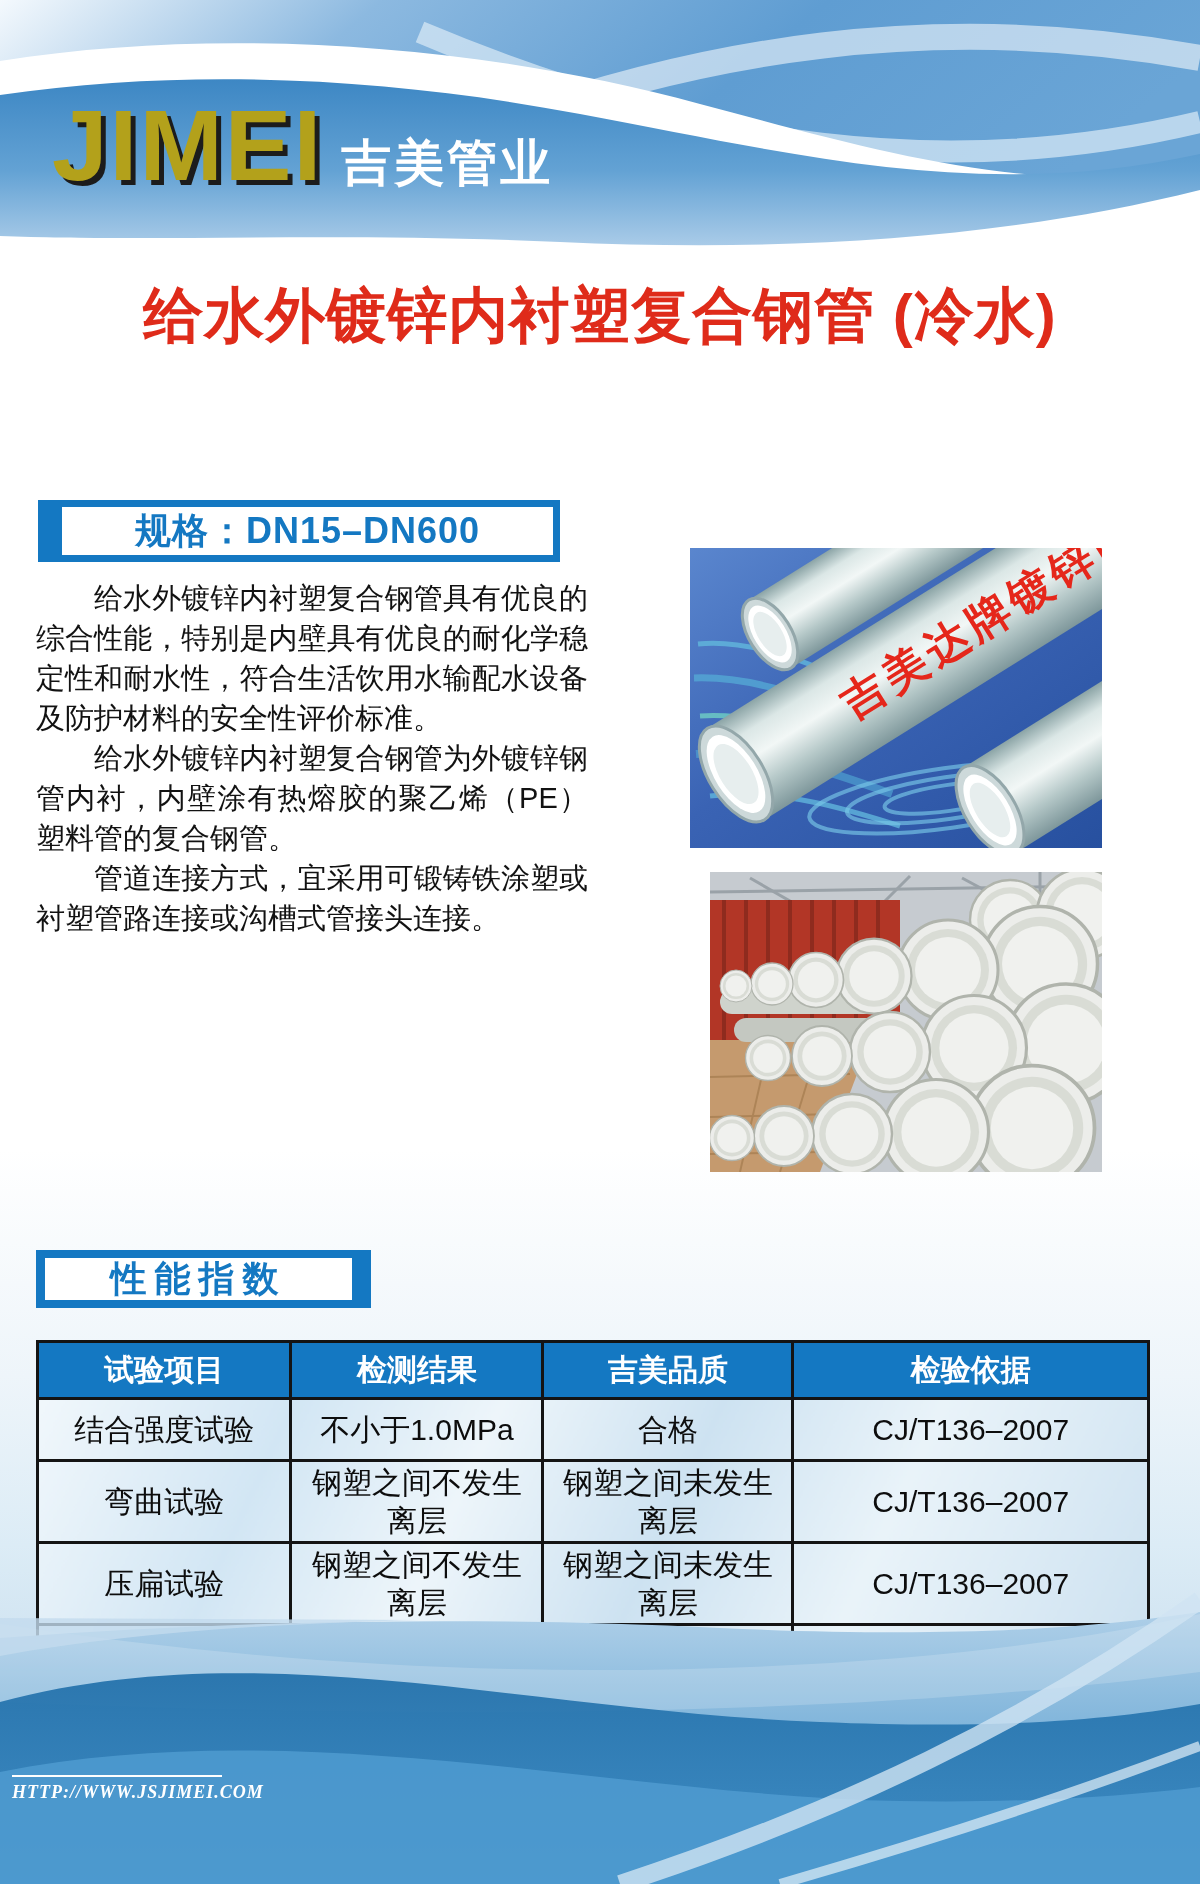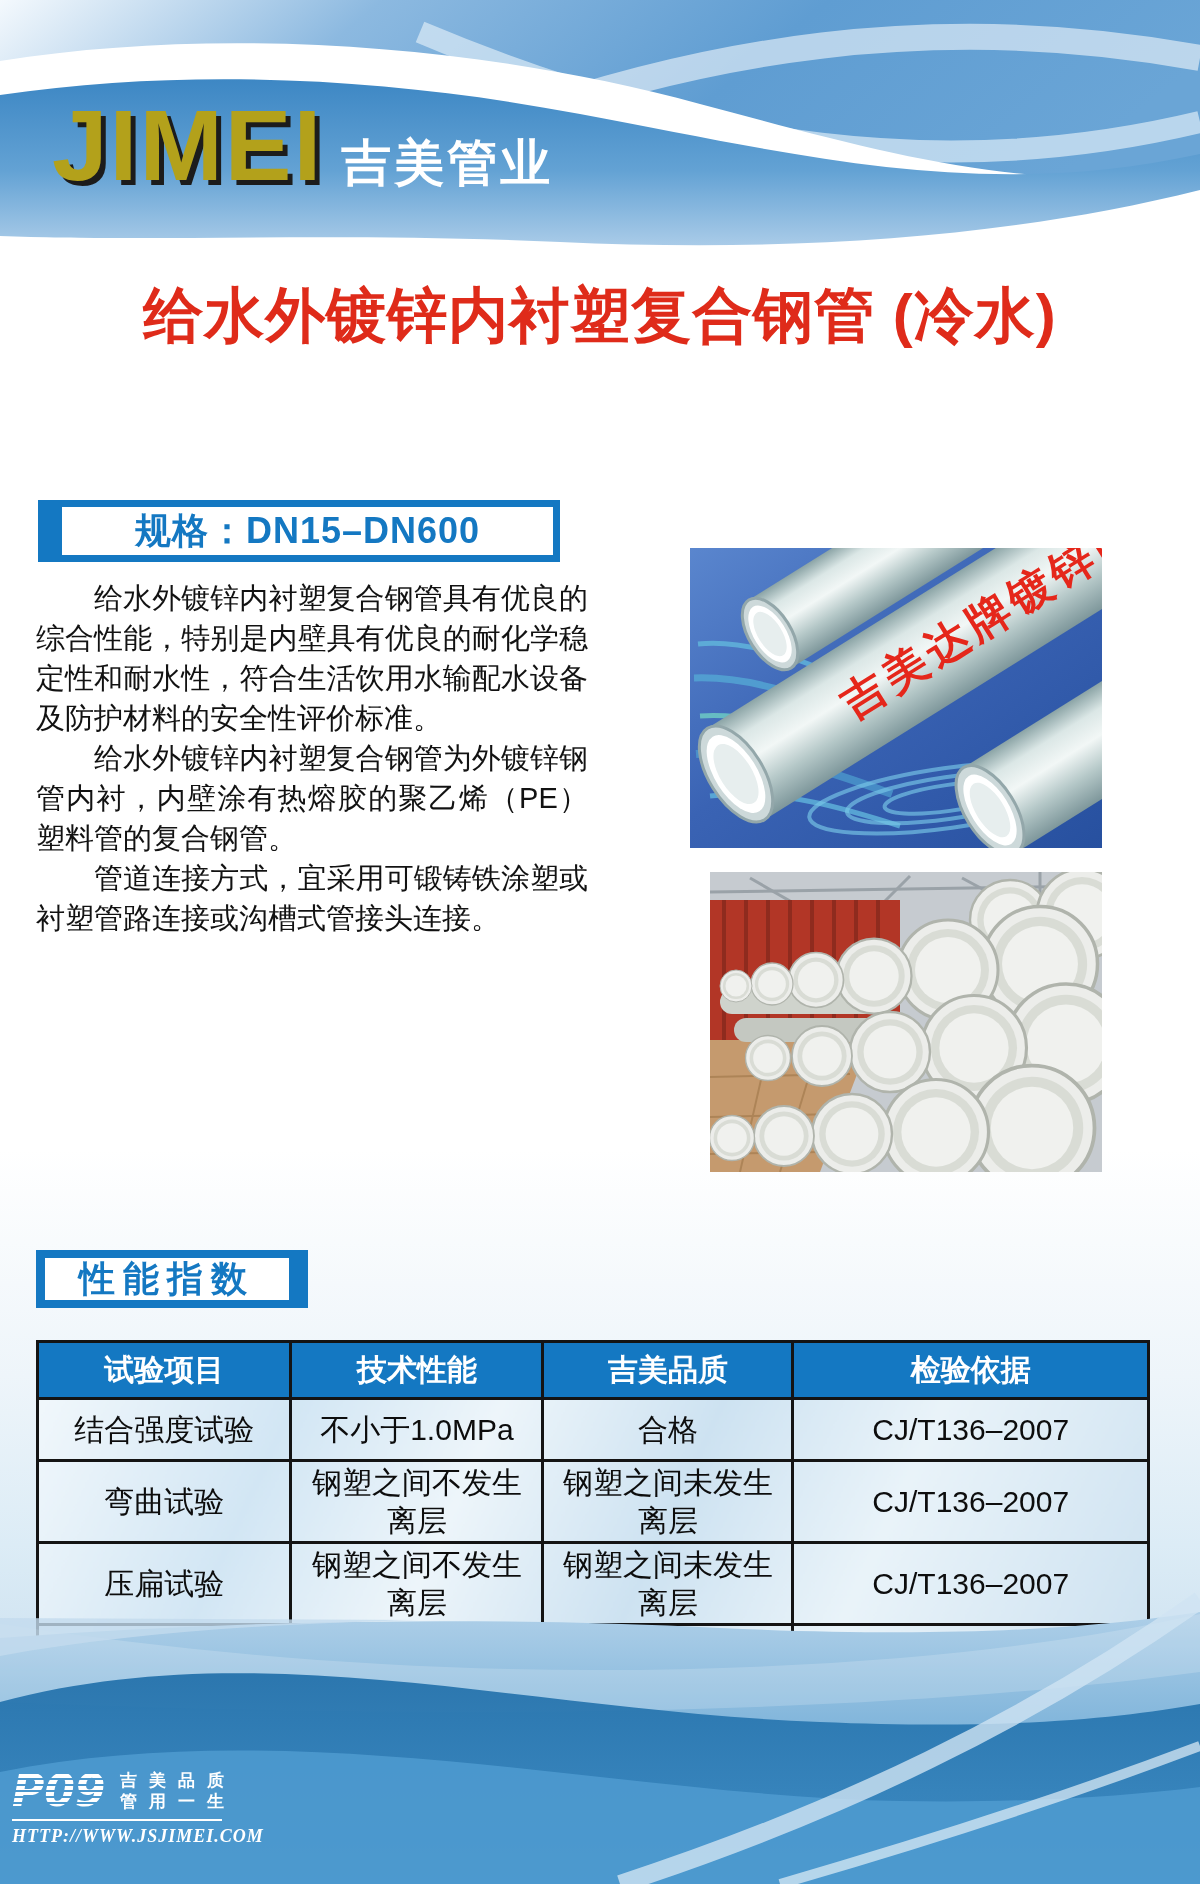--- a/index.html
+++ b/index.html
@@ -30,21 +30,21 @@
   }
 
   
   .banner{background:#1478c2;}
   .banner .inner{
     position:absolute;background:#ffffff;display:flex;align-items:center;justify-content:center;
     color:#1478c2;font-weight:bold;white-space:nowrap;
   }
   .spec-banner{left:38px;top:500px;width:522px;height:62px;}
   .spec-banner .inner{left:24px;top:7px;right:7px;bottom:7px;font-size:36px;letter-spacing:1px;}
-  .perf-banner{left:36px;top:1250px;width:272px;height:58px;}
+  .perf-banner{left:36px;top:1250px;width:335px;height:58px;}
   .perf-banner .inner{left:9px;top:8px;right:19px;bottom:8px;font-size:36px;letter-spacing:8px;}
 
   
   .intro{
     left:36px;top:578px;width:552px;
     font-size:29px;line-height:40px;color:#121212;text-align:justify;
   }
   .intro p{margin:0;text-indent:2em;}
 
   
@@ -243,21 +243,21 @@
     <table>
       <colgroup>
         <col style="width:22.8%">
           <col style="width:22.7%">
           <col style="width:22.5%">
           <col>
       </colgroup>
       <thead>
         <tr>
             <th>试验项目</th>
-            <th>技术性能</th>
+            <th>检测结果</th>
             <th>吉美品质</th>
             <th>检验依据</th>
           </tr>
       </thead>
       <tbody>
           <tr>
             <td>结合强度试验</td>
             <td>不小于1.0MPa</td>
             <td>合格</td>
             <td>CJ/T136–2007</td>
@@ -298,31 +298,17 @@
     <path d="M0,78 C240,60 480,56 720,68 C940,78 1080,70 1200,52 L1200,324 L0,324 Z" fill="url(#fgBase)"></path>
     <path d="M0,64 C300,110 600,122 900,98 C1020,88 1120,72 1200,54 L1200,112 C900,152 500,162 0,142 Z" fill="#ffffff" opacity="0.18"></path>
     <path d="M0,142 C260,72 520,150 820,162 C1010,170 1120,158 1200,144 L1200,324 L0,324 Z" fill="url(#fgDark)" opacity="0.93"></path>
     <path d="M0,324 L0,212 C300,152 620,236 900,241 C1020,243 1120,237 1200,227 L1200,324 Z" fill="#4f9bd0" opacity="0.85"></path>
     <path d="M620,324 C840,252 1030,160 1200,40" stroke="#cfe4f3" stroke-width="18" fill="none" opacity="0.8"></path>
     <path d="M780,324 C960,272 1110,220 1200,186" stroke="#e2eff8" stroke-width="10" fill="none" opacity="0.7"></path>
     <path d="M0,96 C120,74 260,64 420,60 L0,58 Z" fill="#c3dbee" opacity="0.8"></path>
   </svg>
 
   <div class="abs footer-brand">
-    <div class="fb-row">
-      <svg width="96" height="44" viewBox="0 0 96 44">
-        <defs>
-          <pattern id="slats" width="6" height="6" patternUnits="userSpaceOnUse">
-            <rect width="6" height="4" fill="#ffffff"></rect>
-          </pattern>
-        </defs>
-        <text x="0" y="38" font-family="DejaVu Sans, sans-serif" font-size="44" font-weight="bold" font-style="italic" fill="url(#slats)">P09</text>
-      </svg>
-      <div class="fb-slogans">
-        <div>吉美品质</div>
-        <div>管用一生</div>
-      </div>
-    </div>
     <div class="fb-line"></div>
     <div class="fb-url">HTTP://WWW.JSJIMEI.COM</div>
   </div>
 
 </div>
 
 </body></html>

